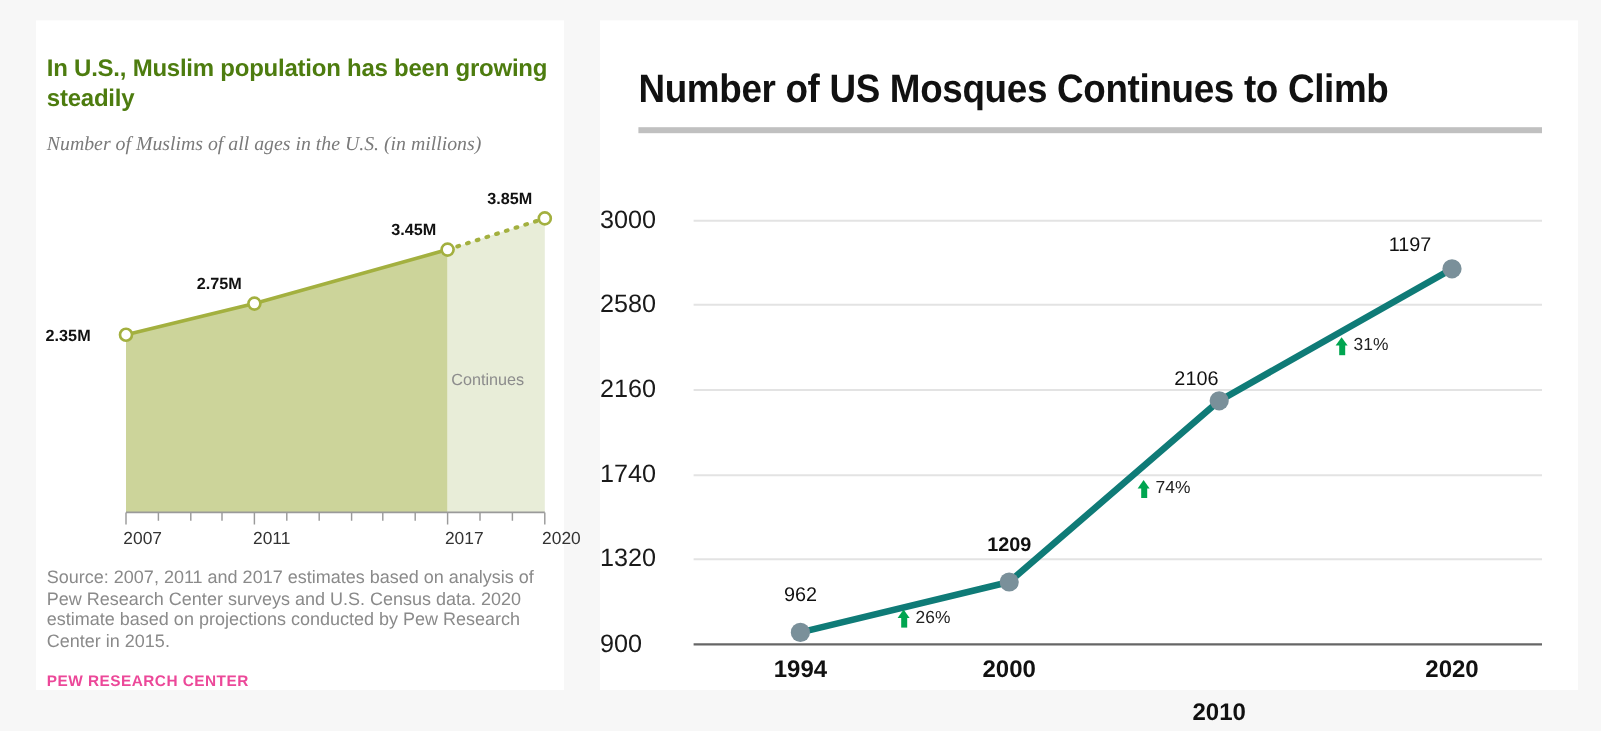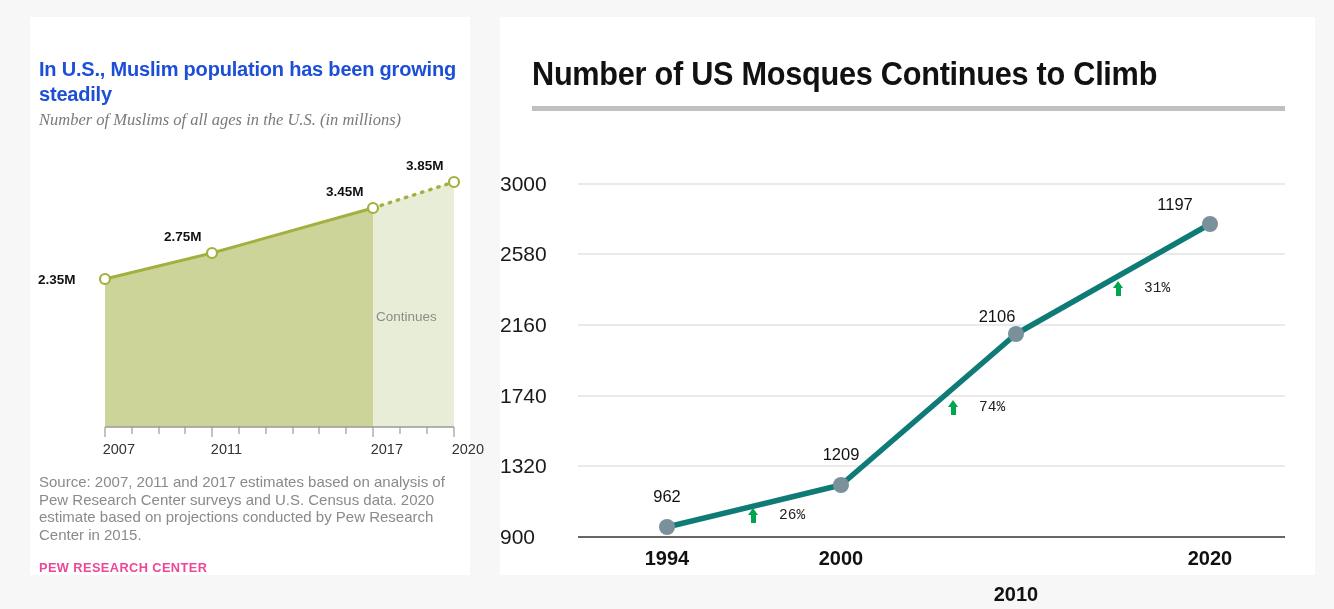--- a/index.html
+++ b/index.html
@@ -21,26 +21,26 @@
     position: absolute;
     left: 30px;
     top: 17px;
     width: 440px;
     height: 558px;
     background: #ffffff;
   }
   #pew-title {
     position: absolute;
     left: 9px;
-    top: 40px;
+    top: 28px;
     width: 420px;
     font-size: 20px;
     font-weight: bold;
     line-height: 25px;
-    color: #1d4ed8;
+    color: #4d7c0f;
     letter-spacing: -0.2px;
   }
   #pew-subtitle {
     position: absolute;
     left: 9px;
     top: 92px;
     width: 420px;
     font-family: "Liberation Serif", serif;
     font-style: italic;
     font-size: 16.5px;
@@ -152,22 +152,21 @@
     white-space: nowrap;
     text-align: center;
   }
   .m-growth {
     position: absolute;
     font-size: 14.5px;
     color: #222222;
     white-space: nowrap;
     display: flex;
     align-items: center;
-    gap: 20px;
-    font-family: Liberation Mono, monospace;
+    gap: 4px;
   }
   .arrow-up {
     display: inline-block;
     width: 11px;
     height: 15px;
     position: relative;
   }
   .arrow-up::before {
     content: "";
     position: absolute;
@@ -277,21 +276,21 @@
       
       <div class="m-ytick" style="left:0px; width:68px; top:45px;">3000</div>
       <div class="m-ytick" style="left:0px; width:68px; top:115px;">2580</div>
       <div class="m-ytick" style="left:0px; width:68px; top:186px;">2160</div>
       <div class="m-ytick" style="left:0px; width:68px; top:257px;">1740</div>
       <div class="m-ytick" style="left:0px; width:68px; top:327px;">1320</div>
       <div class="m-ytick" style="left:0px; width:68px; top:398px;">900</div>
 
       
       <div class="m-dlabel" style="left:127px; width:80px; top:360px;">962</div>
-      <div class="m-dlabel" style="left:296px; width:90px; top:318px;">1209</div>
+      <div class="m-dlabel" style="left:296px; width:90px; top:318px;font-weight:bold;">1209</div>
       <div class="m-dlabel" style="left:452px; width:90px; top:180px;">2106</div>
       <div class="m-dlabel" style="left:630px; width:90px; top:68px;">1197</div>
 
       
       <div class="m-growth" style="left:248px; top:380px;">
         <span class="arrow-up"></span>
         <span>26%</span>
       </div>
       <div class="m-growth" style="left:448px; top:272px;">
         <span class="arrow-up"></span>

